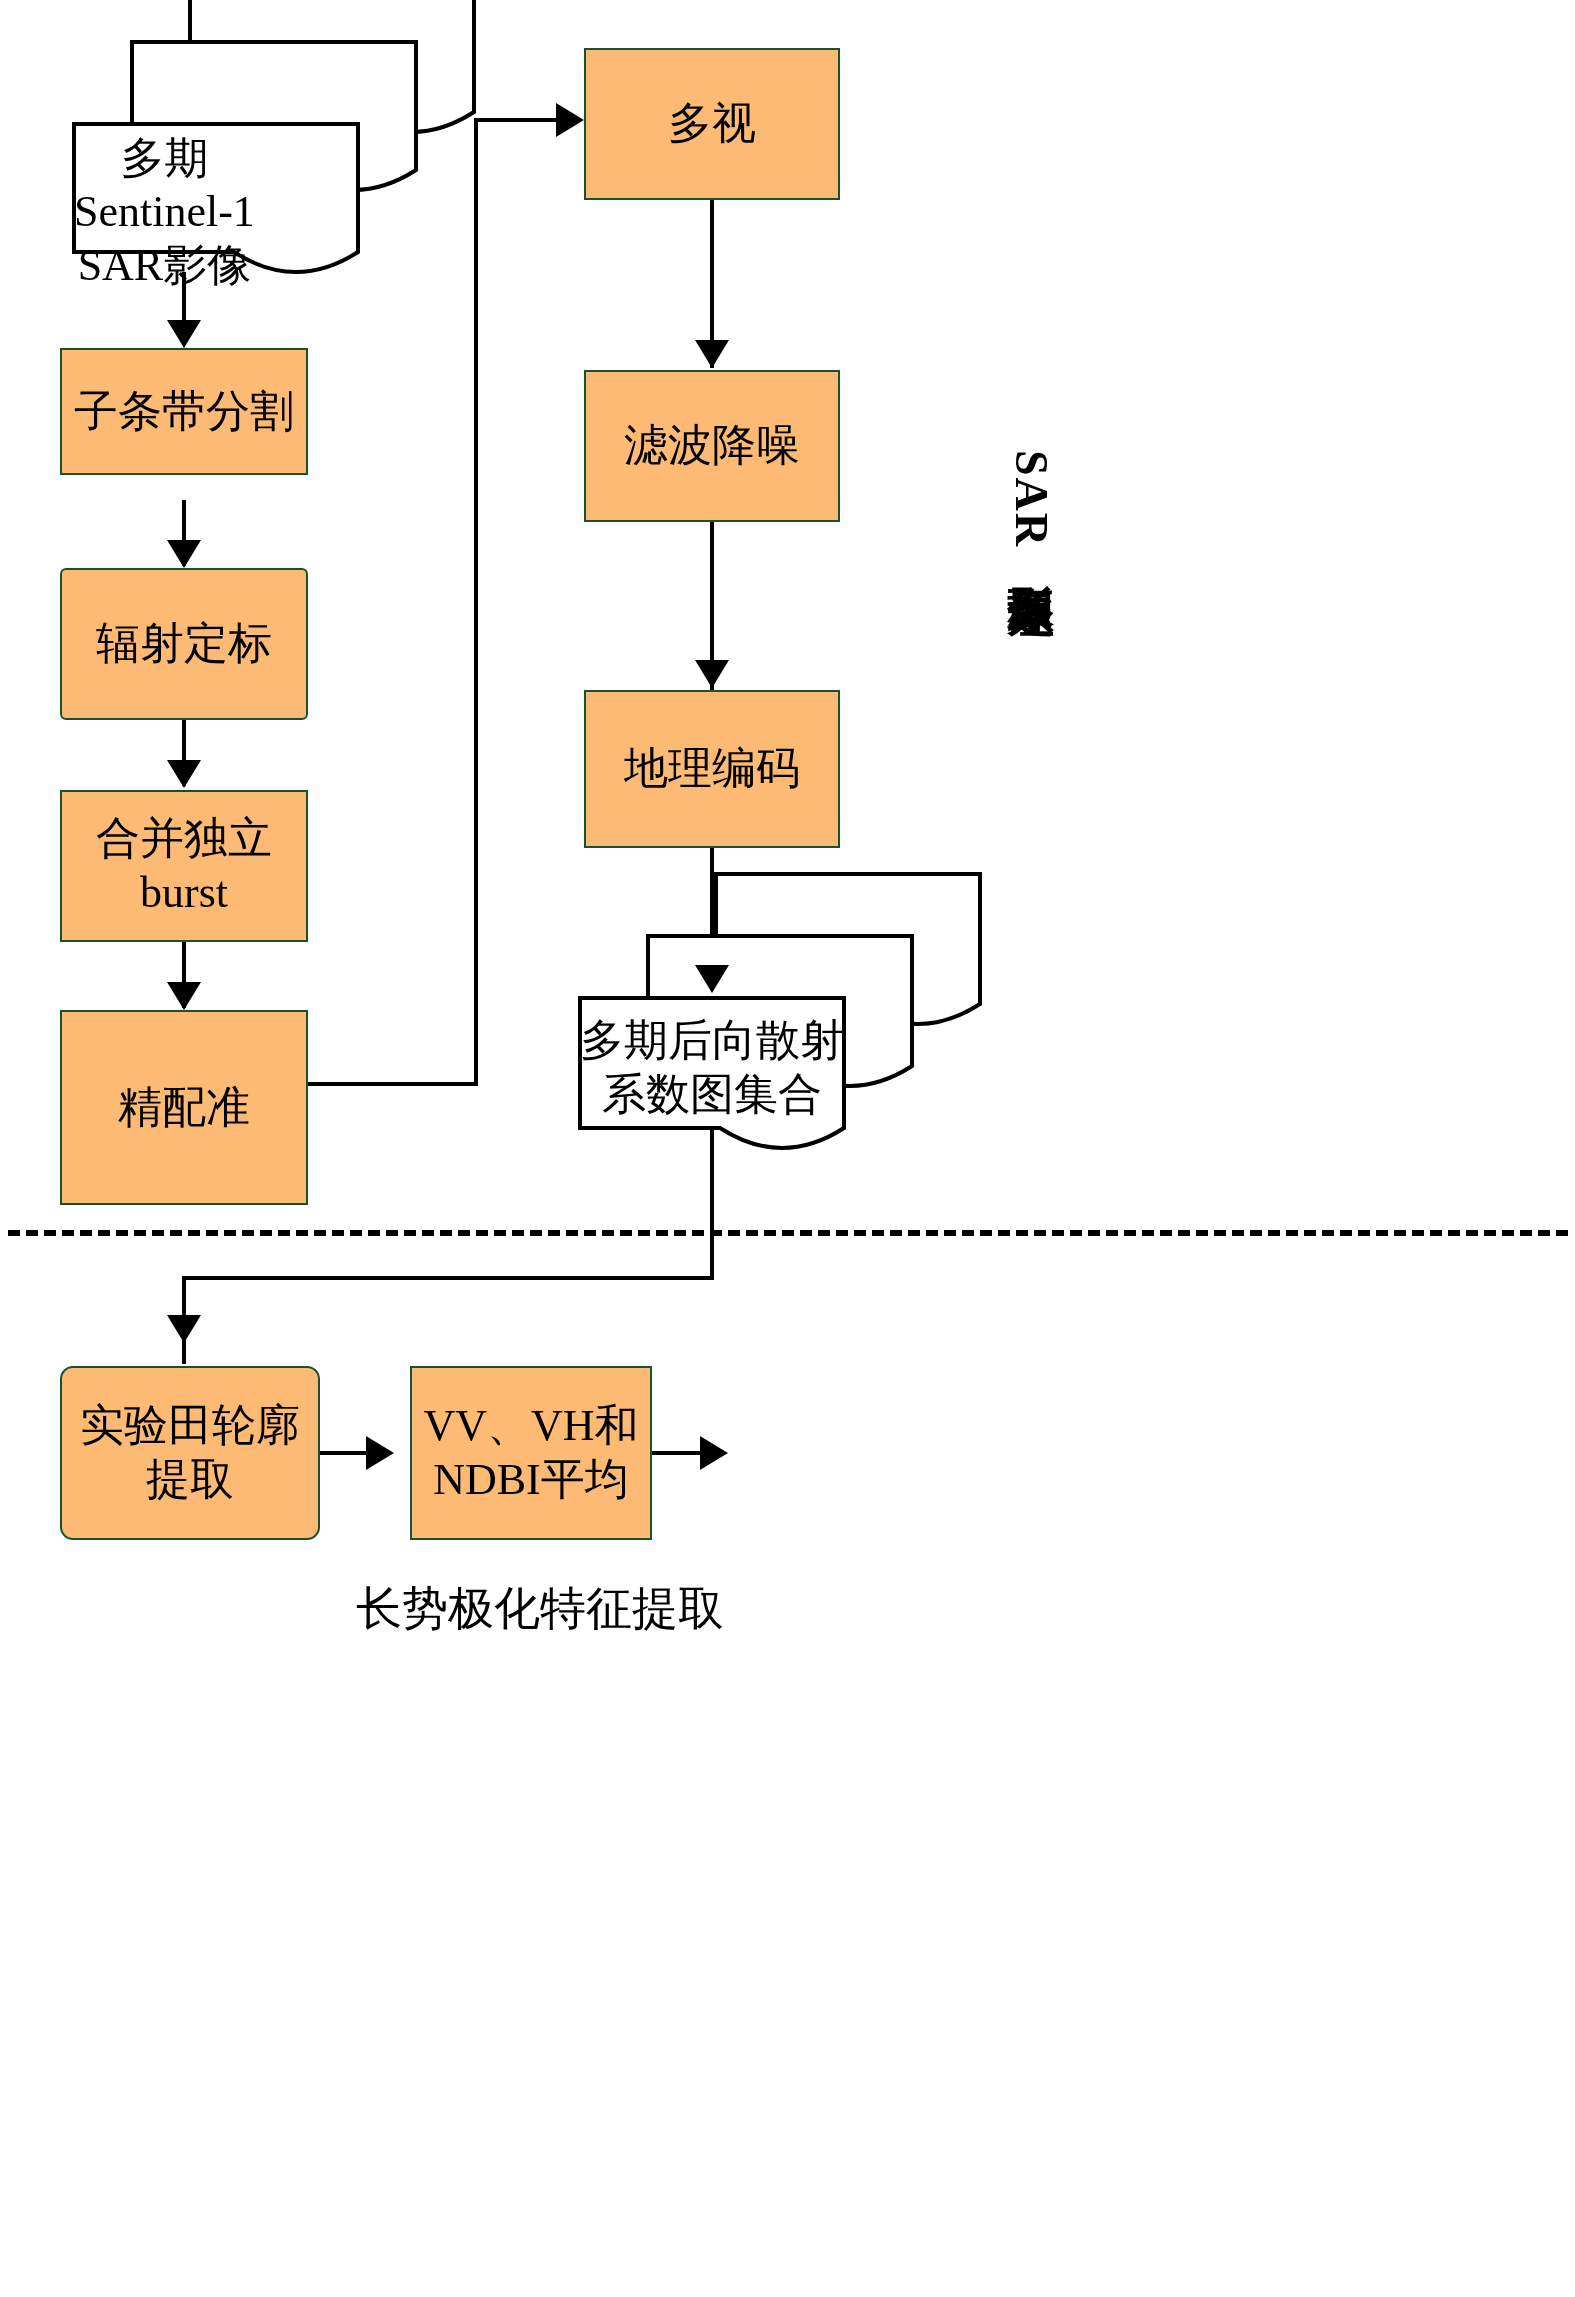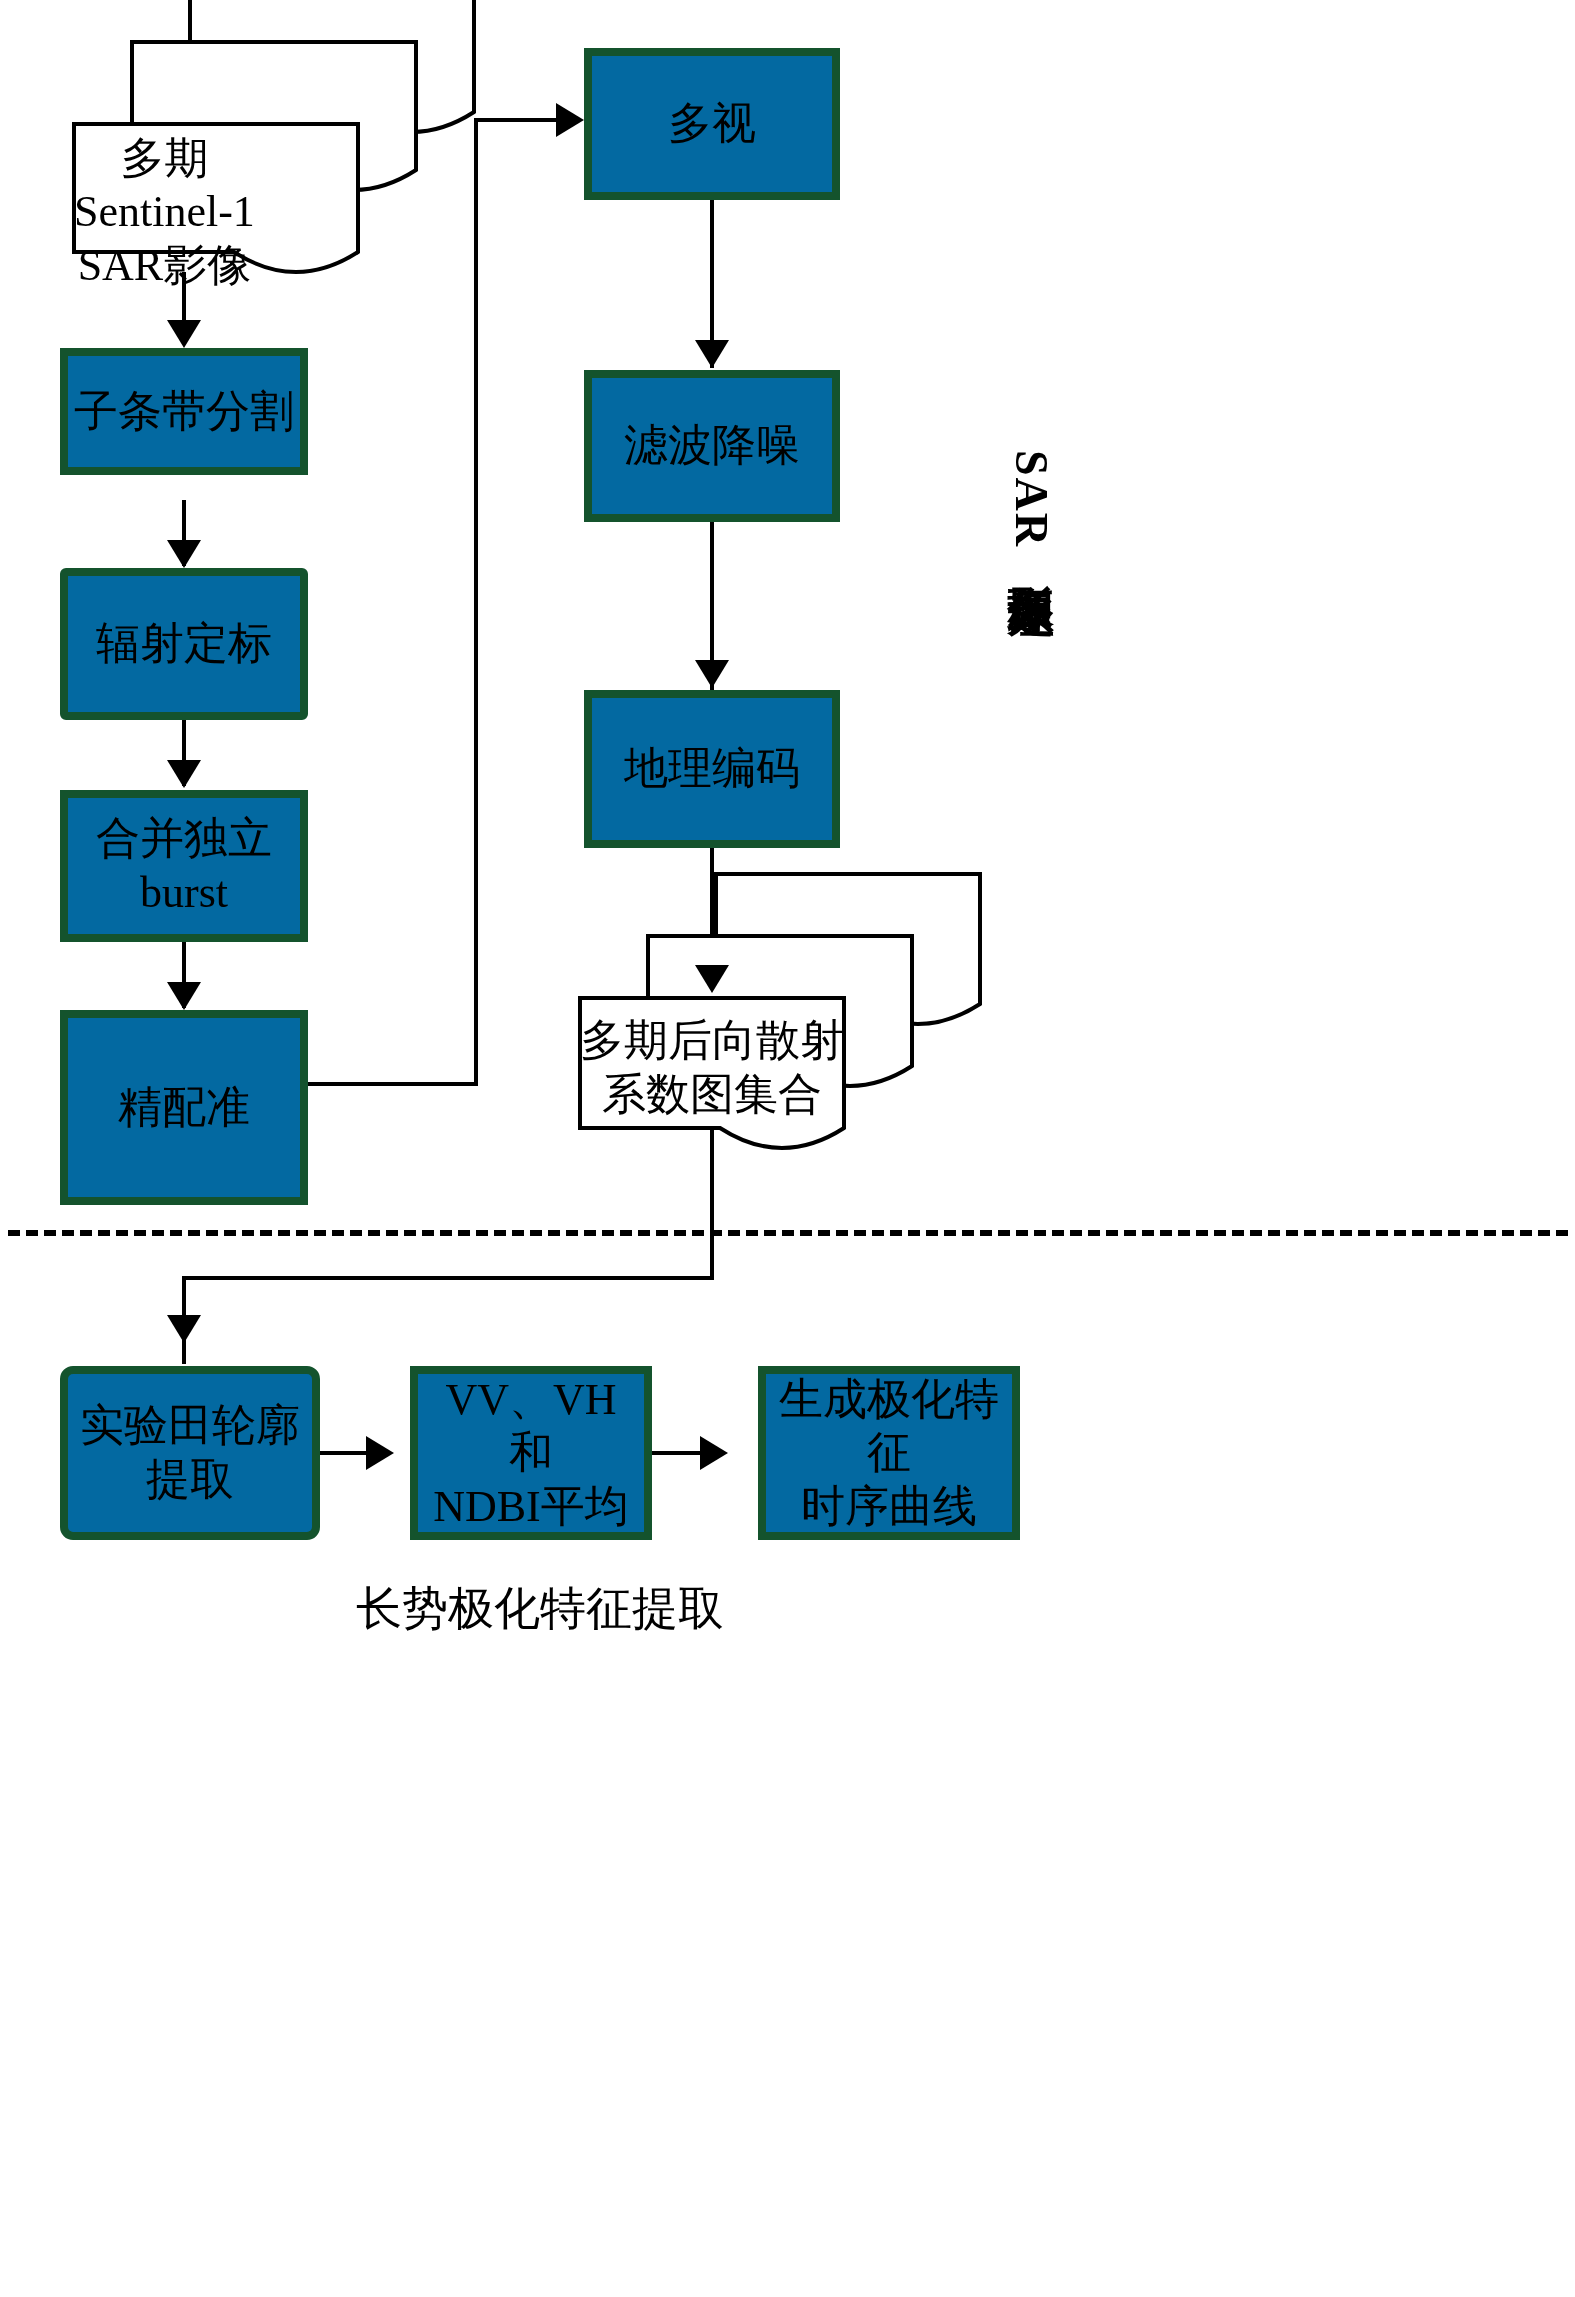--- a/index.html
+++ b/index.html
@@ -14,22 +14,22 @@
   #canvas {
     position: relative;
     width: 1575px;
     height: 2297px;
     overflow: hidden;
     background: #ffffff;
   }
   .node {
     position: absolute;
     box-sizing: border-box;
-    border: 8px solid #14532d;
-    background: #0369a1;
+    border: 2px solid #14532d;
+    background: #fdba74;
     display: flex;
     align-items: center;
     justify-content: center;
     text-align: center;
     line-height: 1.22;
     font-size: 44px;
     padding: 16px 6px;
     z-index: 5;
   }
   .node span { display: block; width: 100%; }
@@ -192,24 +192,20 @@
   <div class="arrow arrow-right" style="left:366px; top:1436px;"></div>
 
   <div class="node" style="left:410px; top:1366px; width:242px; height:174px;">
     <span style="white-space:pre-line;">VV、VH和
 NDBI平均</span>
   </div>
 
   <div class="line hline" style="left:652px; top:1451px; width:62px;"></div>
   <div class="arrow arrow-right" style="left:700px; top:1436px;"></div>
 
-  <div class="node" style="left:758px; top:1366px; width:262px; height:174px;">
-    <span style="white-space:pre-line;">生成极化特征
-时序曲线</span>
-  </div>
 
   <div class="side-label" style="left:1000px; top:450px;">
     <span>SAR影像预处理</span>
   </div>
 
   <div class="caption" style="left:190px; top:1578px; width:700px;">
     <span>长势极化特征提取</span>
   </div>
 
 </div>

